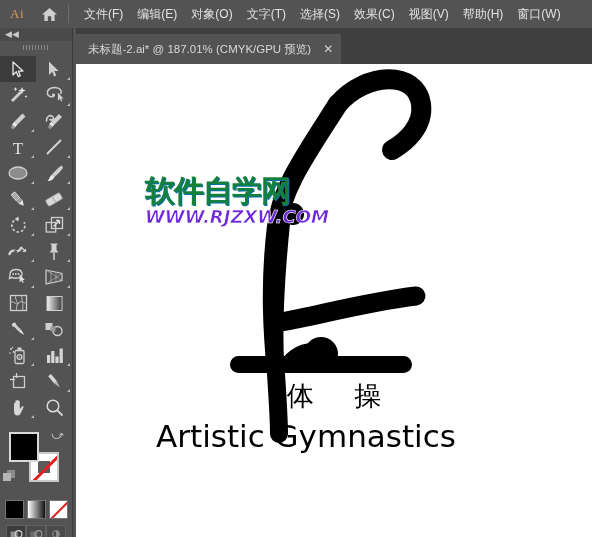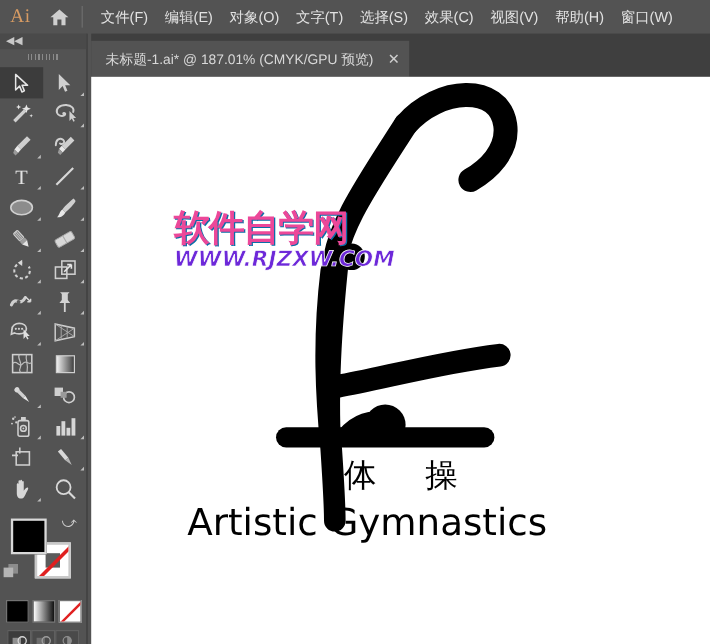--- a/index.html
+++ b/index.html
@@ -24,21 +24,21 @@
     width: 592px; height: 28px;
     background: #535353;
     display: flex;
     align-items: center;
     box-sizing: border-box;
   }
   #ai-logo {
     width: 34px;
     text-align: center;
     color: #d79b63;
-    font-size: 16px;
+    font-size: 13px;
     font-weight: normal;
     letter-spacing: 0.5px;
     font-family: "Liberation Serif", serif;
   }
   #home-btn {
     width: 30px;
     display: flex;
     align-items: center;
     justify-content: center;
   }
@@ -247,21 +247,21 @@
   #watermark {
     position: absolute;
     left: 69px; top: 112px;
     width: 152px;
     user-select: none;
   }
   #wm-cn {
     font-family: "DejaVu Sans", sans-serif;
     font-size: 30px;
     font-weight: bold;
-    color: #ec4899;
+    color: #15803d;
     letter-spacing: -1px;
     line-height: 1;
     text-shadow: 1px 1px 0 #0b6ea8;
   }
   #wm-url {
     font-family: "DejaVu Sans", sans-serif;
     font-size: 18px;
     font-weight: bold;
     color: #6d28d9;
     letter-spacing: 0px;
@@ -313,21 +313,21 @@
       <div class="menu-item">选择(S)</div>
       <div class="menu-item">效果(C)</div>
       <div class="menu-item">视图(V)</div>
       <div class="menu-item">帮助(H)</div>
       <div class="menu-item">窗口(W)</div>
     </div>
   </div>
 
   <div id="tabstrip">
     <div id="doc-tab">
-      <span id="doc-tab-title">未标题-1.ai* @ 187.01% (CMYK/GPU 预览)</span>
+      <span id="doc-tab-title">未标题-2.ai* @ 187.01% (CMYK/GPU 预览)</span>
       <span id="tab-close">✕</span>
     </div>
   </div>
 
   <div id="toolpanel">
 
     <div id="tool-collapse">◀◀</div>
     <div id="tool-grip">
       <div class="grip-dots"></div>
     </div>

